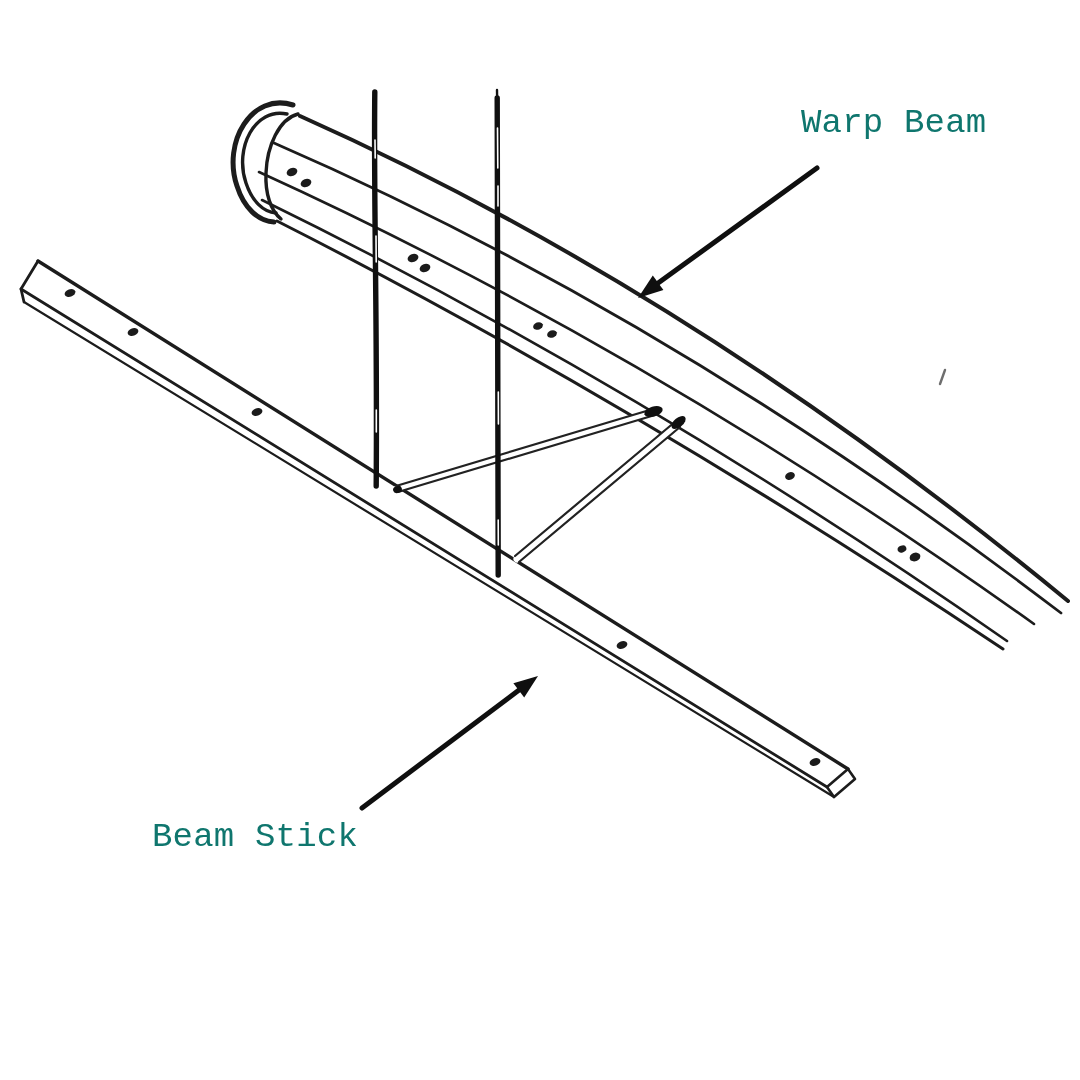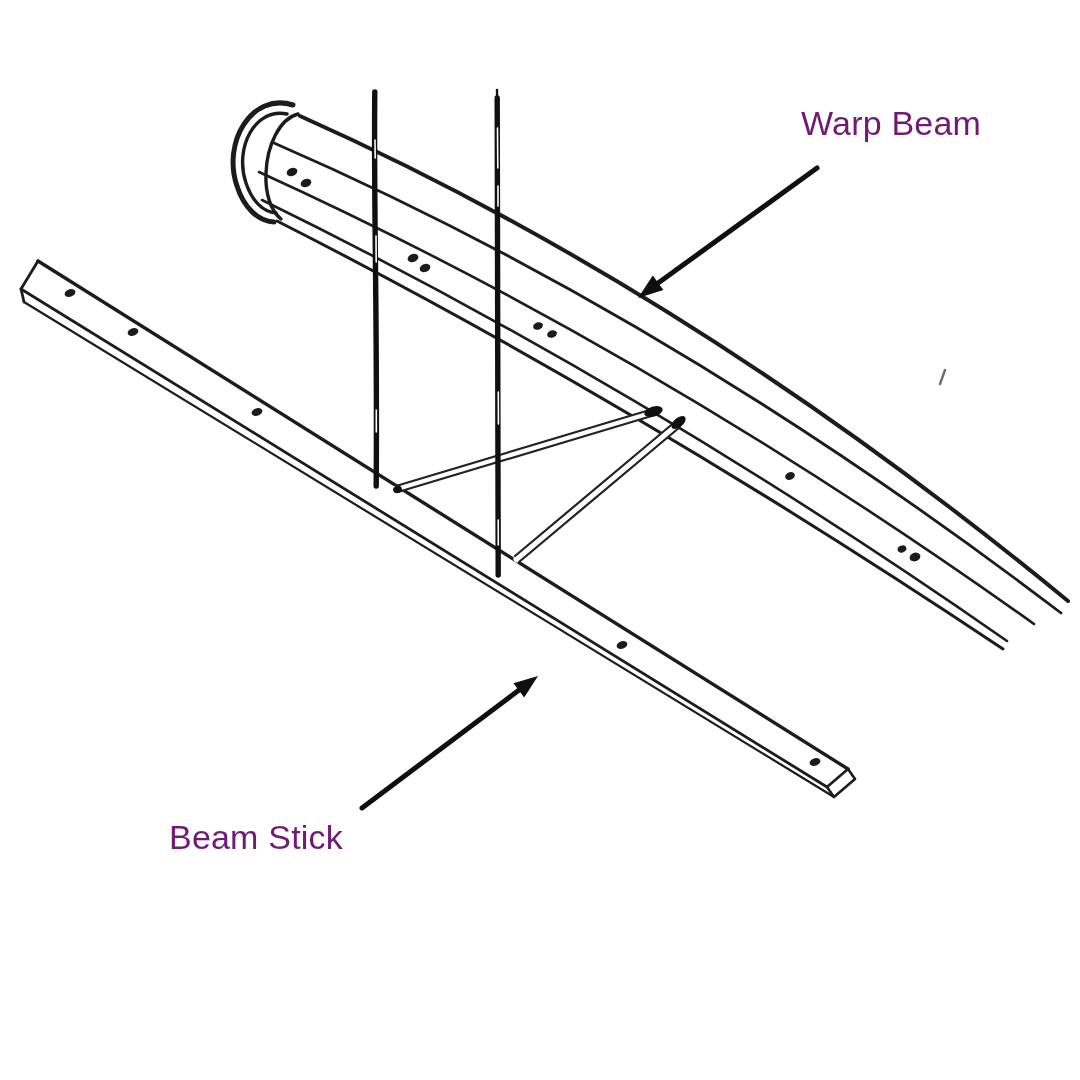--- a/index.html
+++ b/index.html
@@ -17,27 +17,28 @@
   }
   .stage svg {
     position: absolute;
     left: 0;
     top: 0;
   }
   .diagram-label {
     position: absolute;
     font-size: 34px;
     font-weight: 400;
-    color: #701a75;
+    color: #0f766e;
     letter-spacing: 0.2px;
     white-space: nowrap;
     user-select: none;
+    font-family: Liberation Mono, monospace;
   }
   .label-warp-beam { left: 801px; top: 104px; }
-  .label-beam-stick { left: 169px; top: 818px; }
+  .label-beam-stick { left: 152px; top: 818px; }
 </style>
 </head>
 <body>
 
 <div class="stage">
 
   <svg width="1080" height="1080" viewBox="0 0 1080 1080">
 
     <g>
 

